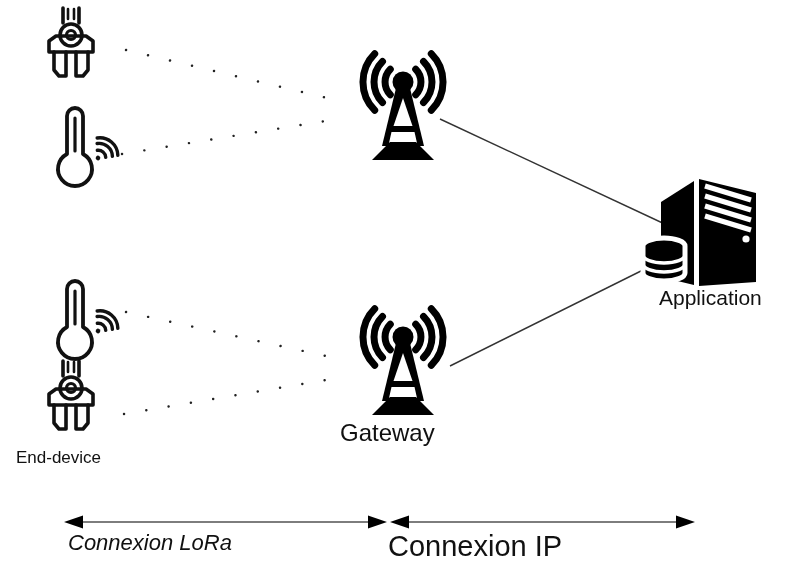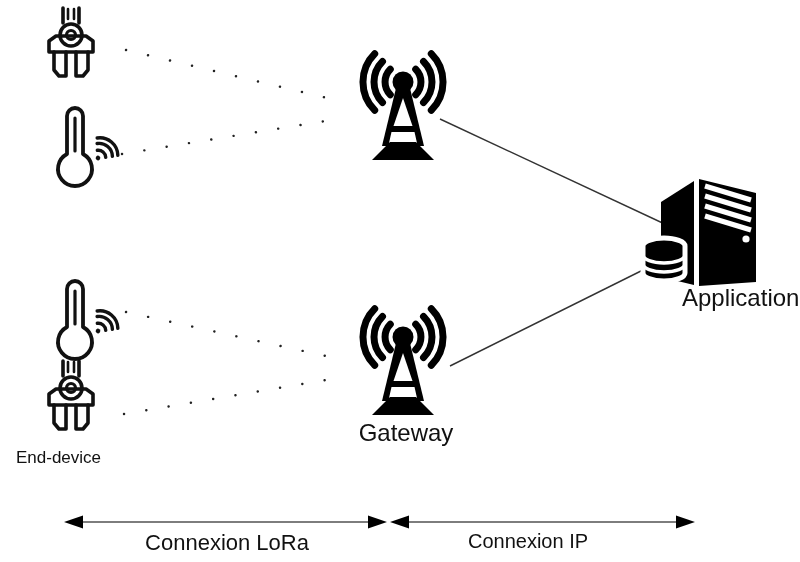--- a/index.html
+++ b/index.html
@@ -2,26 +2,26 @@
 <html><head>
 <meta charset="utf-8">
 <style>
   html,body{margin:0;padding:0;background:#fff;}
   #canvas{
     position:relative;width:800px;height:562px;background:#ffffff;
     font-family:"Liberation Sans", sans-serif;color:#111;overflow:hidden;
   }
   .abs{position:absolute;}
   .label{color:#111;white-space:nowrap;}
-  .center{text-align:center;}
+  .center{text-align:left;}
   #end-device-label{left:16px;top:448px;font-size:17px;}
   #gateway-label{left:340px;top:419px;width:132px;font-size:24px;}
-  #app-server-label{left:682px;top:285px;font-size:24px;line-height:25px;}
-  #lora-label{left:68px;top:530px;width:318px;font-size:22px;}
-  #ip-label{left:388px;top:530px;width:280px;font-size:20px;}
+  #app-server-label{left:659px;top:285px;font-size:21px;line-height:25px;}
+  #lora-label{left:68px;top:530px;width:318px;font-size:22px;font-style:italic;}
+  #ip-label{left:388px;top:530px;width:280px;font-size:29px;}
   svg{display:block;}
 </style>
 </head>
 <body>
 
 <div id="canvas">
 
   <svg class="abs" style="left:0;top:0" width="800" height="562" viewBox="0 0 800 562">
 
     <g stroke="#222" stroke-width="2.4" stroke-linecap="round" stroke-dasharray="0.1 22.5">

